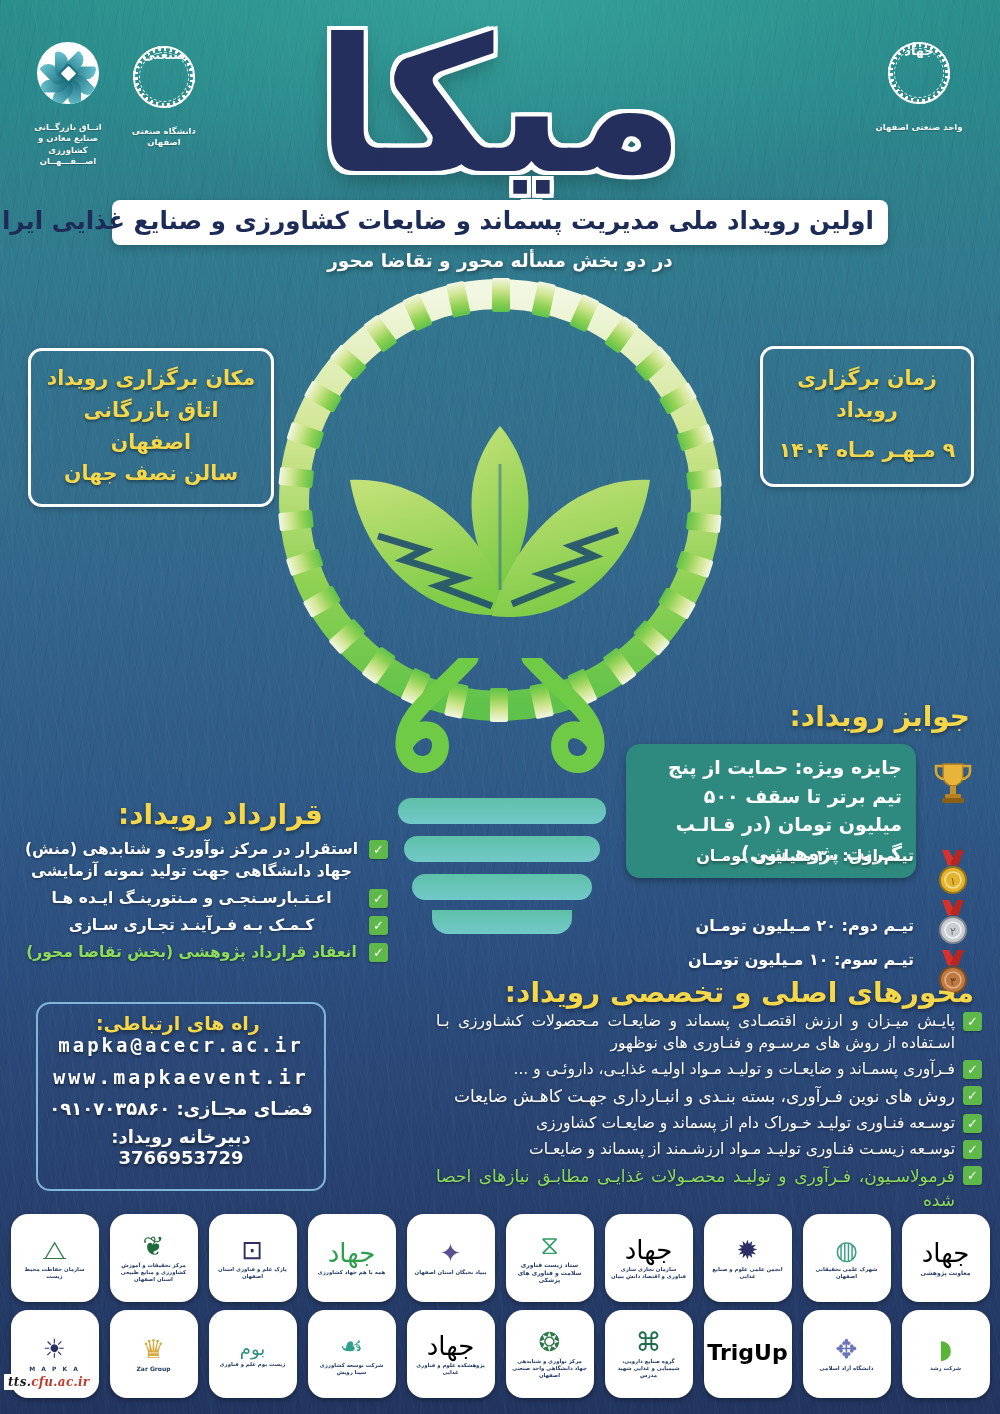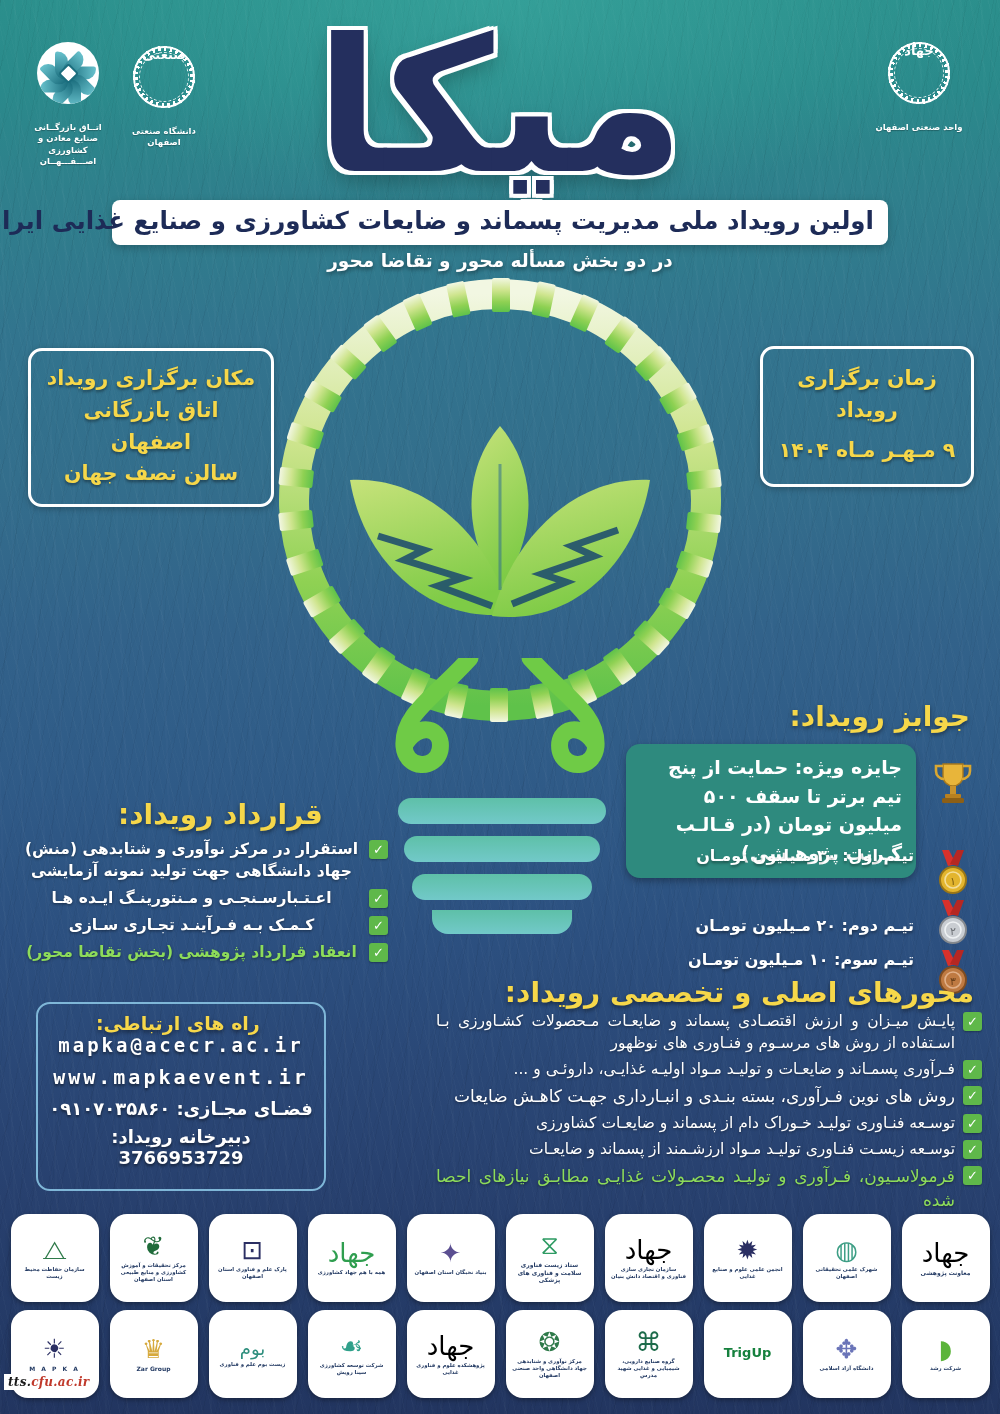--- a/index.html
+++ b/index.html
@@ -551,21 +551,21 @@
     <div class="srow">
       <div class="schip">
           <span class="glyph" style="color:#5bb43a">◗</span>
           <span class="nm wide">شرکت رشد</span>
         </div>
       <div class="schip">
           <span class="glyph" style="color:#6a74b8">✥</span>
           <span class="nm wide">دانشگاه آزاد اسلامی</span>
         </div>
       <div class="schip">
-          <span class="glyph" style="font-size:13px;color:#15803d;font-weight:700">TrigUp</span>
+          <span class="glyph" style="font-size:22px;color:#000000;font-weight:700">TrigUp</span>
           <span class="nm"></span>
         </div>
       <div class="schip">
           <span class="glyph" style="color:#1d6b4a">⌘</span>
           <span class="nm wide">گروه صنایع دارویی، شیمیایی و غذایی شهید مدرس</span>
         </div>
       <div class="schip">
           <span class="glyph" style="color:#2f7a4a">❂</span>
           <span class="nm wide">مرکز نوآوری و شتابدهی جهاد دانشگاهی واحد صنعتی اصفهان</span>
         </div>

